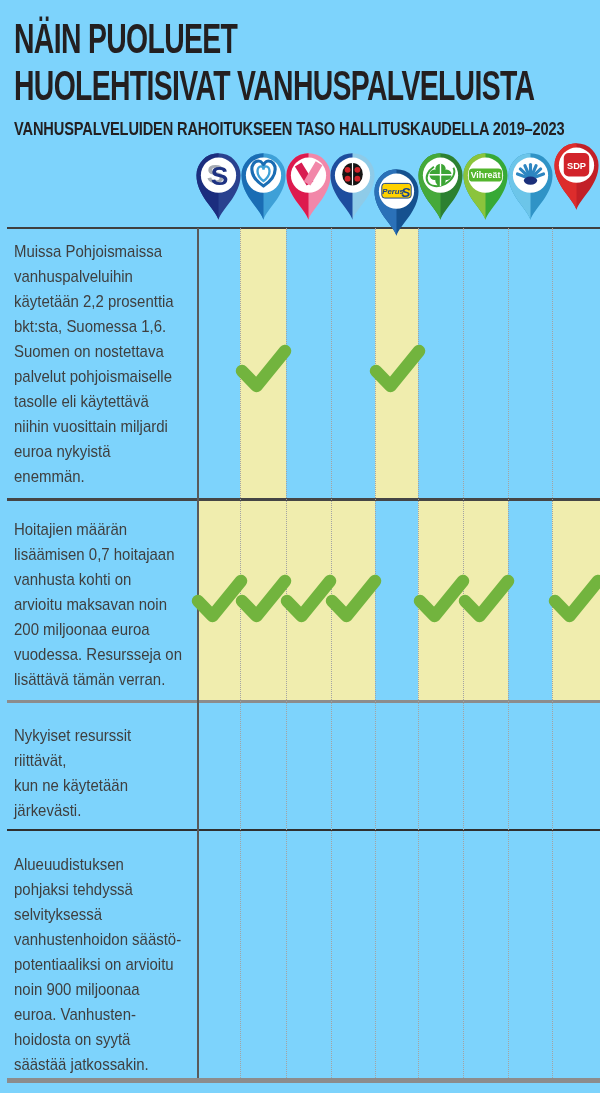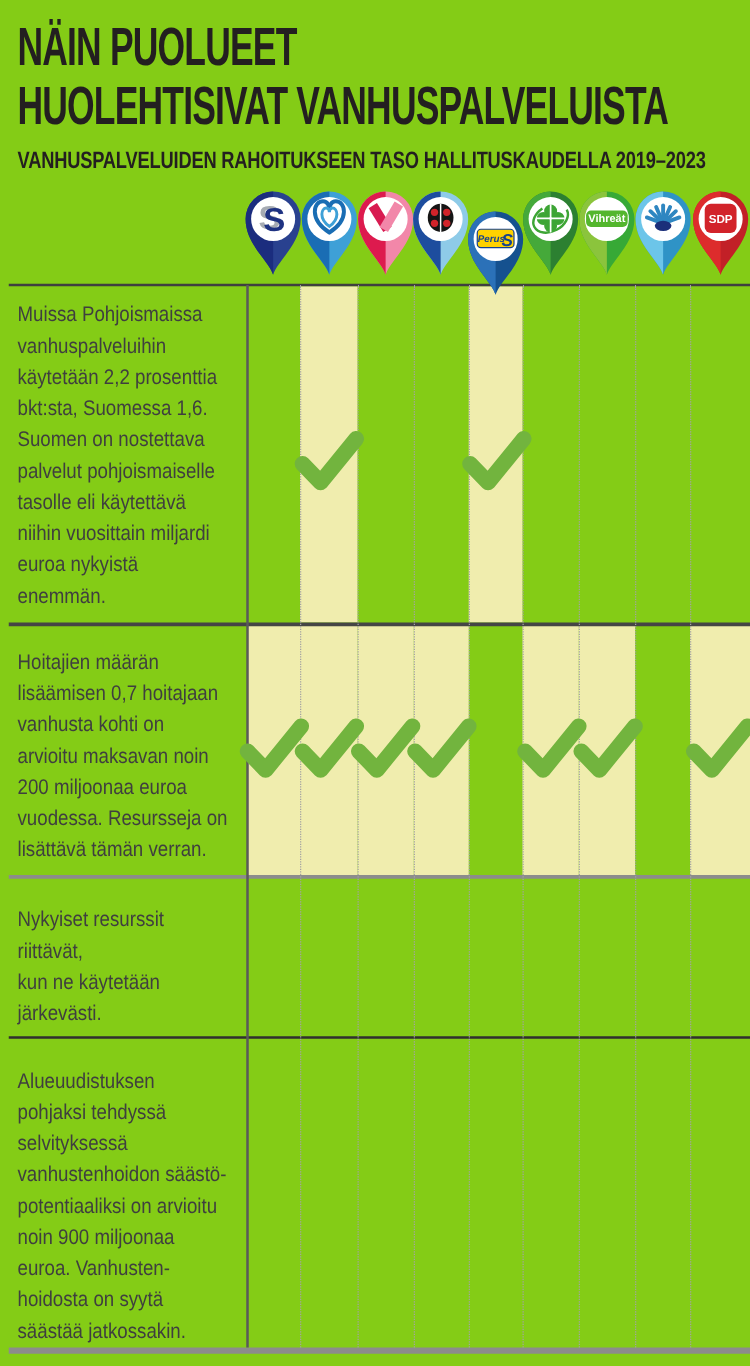--- a/index.html
+++ b/index.html
@@ -1,17 +1,17 @@
 <!DOCTYPE html>
 <html><head>
 <meta charset="utf-8">
 <style>
   html,body{margin:0;padding:0;background:#ffffff;}
   body{width:600px;height:1093px;position:relative;font-family:"Liberation Sans",sans-serif;}
-  .page{position:absolute;inset:0;overflow:hidden;background:#84cc16;}
+  .page{position:absolute;inset:0;overflow:hidden;background:#7dd3fc;}
   .title-line{position:absolute;left:14px;font-weight:bold;color:#231f20;font-size:43px;
               letter-spacing:-1px;white-space:nowrap;transform:scaleX(0.66);transform-origin:0 0;}
   #t1{top:14px;}
   #t2{top:61px;}
   .subtitle{position:absolute;left:14px;top:118px;font-weight:bold;color:#231f20;font-size:19px;
             letter-spacing:-0.2px;white-space:nowrap;transform:scaleX(0.77);transform-origin:0 0;}
   .statement{position:absolute;left:14px;width:210px;font-size:17px;line-height:25px;color:#3f3f3f;
              white-space:pre-line;transform:scaleX(0.88);transform-origin:0 0;}
   .band{position:absolute;}
   .v-dotted{position:absolute;width:0;border-left:1px dotted #a3a3a3;}
@@ -179,21 +179,21 @@
     <line x1="24" y1="28.5" x2="10.7" y2="23.7" stroke="#2e86c1" stroke-width="3.2" stroke-linecap="round"></line>
           <line x1="24" y1="28.5" x2="13.6" y2="18.6" stroke="#2e86c1" stroke-width="3.2" stroke-linecap="round"></line>
           <line x1="24" y1="28.5" x2="18.3" y2="15.2" stroke="#2e86c1" stroke-width="3.2" stroke-linecap="round"></line>
           <line x1="24" y1="28.5" x2="24" y2="14" stroke="#2e86c1" stroke-width="3.2" stroke-linecap="round"></line>
           <line x1="24" y1="28.5" x2="29.7" y2="15.2" stroke="#2e86c1" stroke-width="3.2" stroke-linecap="round"></line>
           <line x1="24" y1="28.5" x2="34.4" y2="18.6" stroke="#2e86c1" stroke-width="3.2" stroke-linecap="round"></line>
           <line x1="24" y1="28.5" x2="37.3" y2="23.7" stroke="#2e86c1" stroke-width="3.2" stroke-linecap="round"></line>
           <ellipse cx="24" cy="30.5" rx="6.8" ry="4.2" fill="#1b2f7a"></ellipse>
   </svg>
       </div>
-      <div class="pin" style="left: 552.5px; top: 150px;">
+      <div class="pin" style="left: 552.5px; top: 140px;">
         <svg width="47" height="72" viewBox="0 0 48 72">
     <defs>
             <clipPath id="clip-sdp">
               <rect x="0" y="0" width="24" height="72"></rect>
             </clipPath>
           </defs>
     <path d="M24 70.5 C 20 58.5 1.5 45.5 1.5 25 A 22.5 22.5 0 1 1 46.5 25 C 46.5 45.5 28 58.5 24 70.5 Z" fill="#c22027"></path>
     <path d="M24 70.5 C 20 58.5 1.5 45.5 1.5 25 A 22.5 22.5 0 1 1 46.5 25 C 46.5 45.5 28 58.5 24 70.5 Z" fill="#dd2c2c" clip-path="url(#clip-sdp)"></path>
     <circle cx="24" cy="25" r="18" fill="#ffffff"></circle>
     <rect x="11" y="12.5" width="26" height="24" rx="5" fill="#d2232a"></rect>

